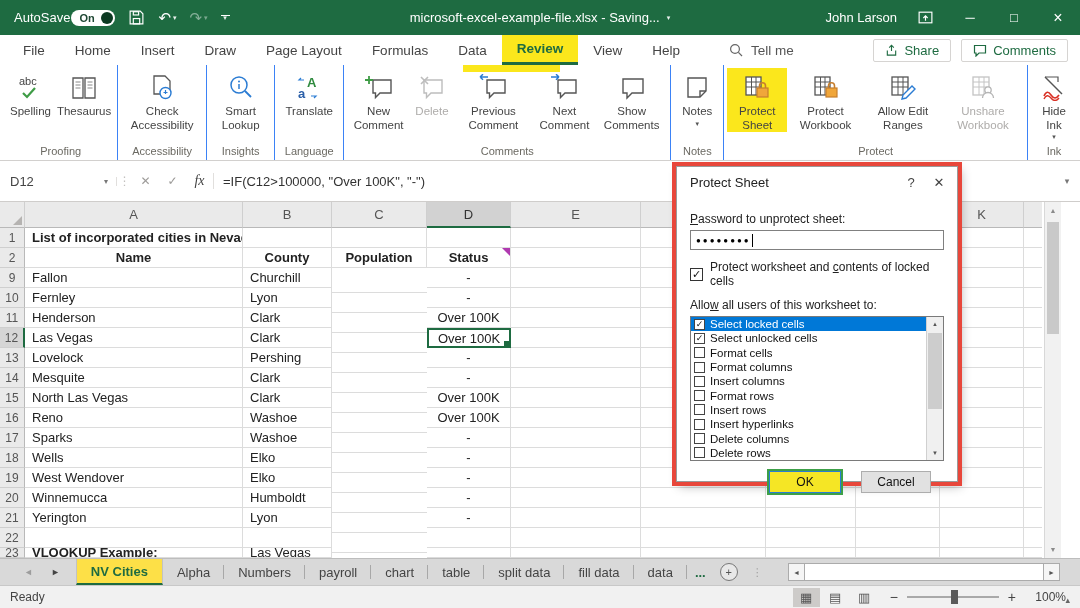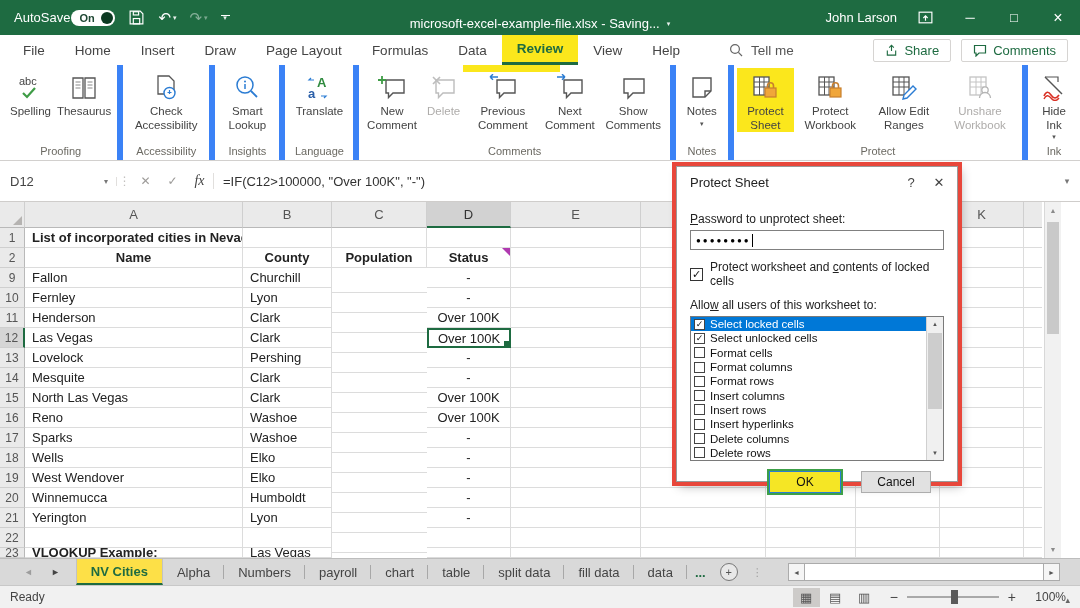--- a/index.html
+++ b/index.html
@@ -8,39 +8,39 @@
   
   .titlebar{position:absolute;top:0;left:0;right:0;height:35px;background:#1e6b41;display:flex;align-items:center;color:#fff;font-size:13px;}
   .tb-left{display:flex;align-items:center;padding-left:14px;gap:13px;}
   .autosave{display:flex;align-items:center;gap:1px;}
   .toggle{width:44px;height:16px;background:#fff;border-radius:9px;position:relative;display:flex;align-items:center;}
   .toggle .tg-label{font-size:11px;color:#1e4733;font-weight:bold;margin-left:8px;}
   .toggle .knob{position:absolute;right:2px;width:12px;height:12px;border-radius:50%;background:#0c3a22;}
   .qa-icon{display:flex;align-items:center;gap:2px;color:#fff;}
   .qa-caret{font-size:7px;opacity:.9;}
   .dim{opacity:.45;}
-  .tb-title{position:absolute;left:50%;top:6px;transform:translateX(-50%);height:35px;display:flex;align-items:center;gap:7px;font-size:13px;white-space:nowrap;}
+  .tb-title{position:absolute;left:50%;top:0;transform:translateX(-50%);height:35px;display:flex;align-items:center;gap:7px;font-size:13px;white-space:nowrap;}
   .tb-right{position:absolute;right:0;top:0;height:35px;display:flex;align-items:center;}
   .tb-user{margin-right:20px;}
   .tb-ribbonopts{margin-right:14px;display:flex;align-items:center;}
   .winbtn{width:44px;height:35px;display:flex;align-items:center;justify-content:center;font-size:13px;}
 
   
   .tabrow{position:absolute;top:35px;left:0;right:0;height:30px;background:#fff;display:flex;align-items:stretch;font-size:13.5px;color:#444;}
   .rtabs{display:flex;align-items:stretch;padding-left:8px;}
   .tab{display:flex;align-items:center;padding:0 15px;cursor:default;}
   .tab.active{background:#fbe71c;color:#1e6b41;font-weight:bold;border-bottom:3px solid #1e6b41;}
   .tellme{display:flex;align-items:center;gap:8px;margin-left:34px;color:#555;}
   .tabrow-right{margin-left:auto;display:flex;align-items:center;gap:10px;padding-right:12px;}
   .pillbtn{display:flex;align-items:center;gap:6px;border:1px solid #d6d4d2;background:#fff;color:#1e6b41;padding:3px 11px;border-radius:2px;font-size:13px;}
   .yellow-under{position:absolute;left:463px;top:65px;width:97px;height:7px;background:#fbe71c;z-index:3;}
 
   
   .ribbon{position:absolute;top:65px;left:0;right:0;height:96px;background:#fff;border-bottom:1px solid #d2d0ce;display:flex;align-items:stretch;padding-left:4px;box-sizing:border-box;}
-  .rgroup{display:flex;flex-direction:column;border-right:6px solid #3b82f6;padding:3px 3px 0;}
+  .rgroup{display:flex;flex-direction:column;border-right:1px solid #3b82f6;padding:3px 3px 0;}
   .rbtns{display:flex;align-items:flex-start;flex:1;}
   .rglabel{font-size:11px;color:#6b6962;text-align:center;padding:1px 2px 3px;}
   .rbtn{display:flex;flex-direction:column;align-items:center;padding:3px 3px 0;min-width:44px;box-sizing:border-box;}
   .ric{height:34px;display:flex;align-items:center;justify-content:center;}
   .rlabel{font-size:11.5px;color:#444;text-align:center;line-height:1.18;white-space:pre-line;}
   .rbtn.disabled .rlabel{color:#aeacaa;}
   .rbtn.hl{background:#fbe71c;}
   .rcaret{font-size:7px;color:#555;margin-top:1px;}
   .ribbon-collapse{position:absolute;right:10px;bottom:3px;font-size:9px;color:#666;z-index:4;}
 
@@ -750,26 +750,26 @@
               <span>Format cells</span>
             </div>
 
             <div class="lbi">
               <span class="lbc"></span>
               <span>Format columns</span>
             </div>
 
             <div class="lbi">
               <span class="lbc"></span>
-              <span>Format rows</span>
+              <span>Insert columns</span>
             </div>
 
             <div class="lbi">
               <span class="lbc"></span>
-              <span>Insert columns</span>
+              <span>Format rows</span>
             </div>
 
             <div class="lbi">
               <span class="lbc"></span>
               <span>Insert rows</span>
             </div>
 
             <div class="lbi">
               <span class="lbc"></span>
               <span>Insert hyperlinks</span>

